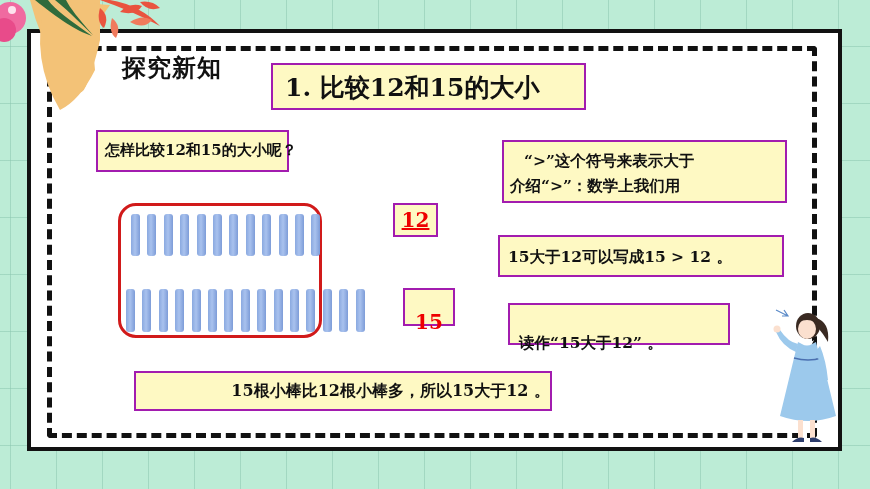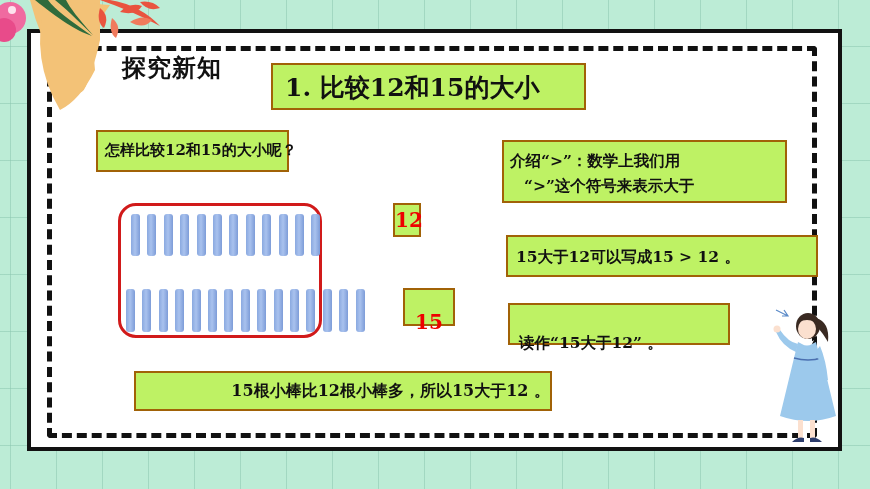--- a/index.html
+++ b/index.html
@@ -20,32 +20,32 @@
   .dashed {
     position:absolute; left:47px; top:46px; width:770px; height:392px;
     border:5px dashed #111; border-radius:4px; box-sizing:border-box;
   }
   .deco { position:absolute; left:0; top:0; width:260px; height:180px; pointer-events:none; }
   .section-title {
     position:absolute; left:122px; top:52px; font-size:24px; font-weight:bold;
     color:#111; font-family:Liberation Serif, serif; letter-spacing:1px;
   }
   .box {
-    position:absolute; background:#bef264; border:2px solid #a16207;
+    position:absolute; background:#fef9c3; border:2px solid #a21caf;
     box-sizing:border-box; font-weight:bold; color:#111; white-space:nowrap;
     font-family:"DejaVu Serif", "Liberation Serif", serif;
   }
   .title-box { left:271px; top:63px; width:315px; height:47px; font-size:25px; padding:6px 0 0 12px; }
   .q-box { left:96px; top:130px; width:193px; height:42px; font-size:15px; padding:9px 0 16px 7px; }
   .intro-box { left:502px; top:140px; width:285px; height:63px; font-size:15.5px; padding:6px 0 0 6px; line-height:25px; }
-  .write-box { left:498px; top:235px; width:312px; height:42px; font-size:15.5px; padding:10px 0 0 8px;margin-left:8px; }
+  .write-box { left:498px; top:235px; width:286px; height:42px; font-size:15.5px; padding:10px 0 0 8px; }
   .read-box { left:508px; top:303px; width:222px; height:42px; font-size:15.5px; padding:28px 0 0 9px; }
   .concl-box { left:134px; top:371px; width:418px; height:40px; font-size:16px; padding:8px 0 0 8px;text-align:right; }
   .num-box { font-size:20px; color:#e00; text-align:center; }
-  .num12 { left:393px; top:203px; width:28px; height:34px; padding-top:3px; }
+  .num12 { left:393px; top:203px; width:45px; height:34px; padding-top:3px;text-decoration:underline; }
   .num15 { left:403px; top:288px; width:52px; height:38px; padding-top:20px; }
   .rbox {
     position:absolute; left:118px; top:203px; width:204px; height:135px;
     border:3px solid #d11a1a; border-radius:18px; box-sizing:border-box;
   }
   .bar {
     position:absolute; width:9px; border-radius:3px;
     background:linear-gradient(to right, #8aa9e0 0%, #a9c2ee 45%, #7d9cd8 100%);
   }
   .teacher { position:absolute; left:770px; top:296px; width:80px; height:152px; }
@@ -71,22 +71,22 @@
   <circle cx="4" cy="30" r="12" fill="#e84b8a"></circle>
   <circle cx="12" cy="10" r="4" fill="#fde3ee"></circle>
 </svg>
 
 <div class="section-title">探究新知</div>
 
 <div class="box title-box">1. 比较12和15的大小</div>
 <div class="box q-box">怎样比较12和15的大小呢？</div>
 
 <div class="box intro-box">
+  <div style="padding-left:14px">“&gt;”这个符号来表示大于</div>
   <div>介绍“&gt;”：数学上我们用</div>
-  <div style="padding-left:14px">“&gt;”这个符号来表示大于</div>
 </div>
 
 <div class="box write-box">15大于12可以写成15 &gt; 12 。</div>
 <div class="box read-box">读作“15大于12” 。</div>
 <div class="box concl-box">15根小棒比12根小棒多，所以15大于12 。</div>
 
 <div class="box num-box num12">12</div>
 <div class="box num-box num15">15</div>
 
 <div class="rbox"></div>

